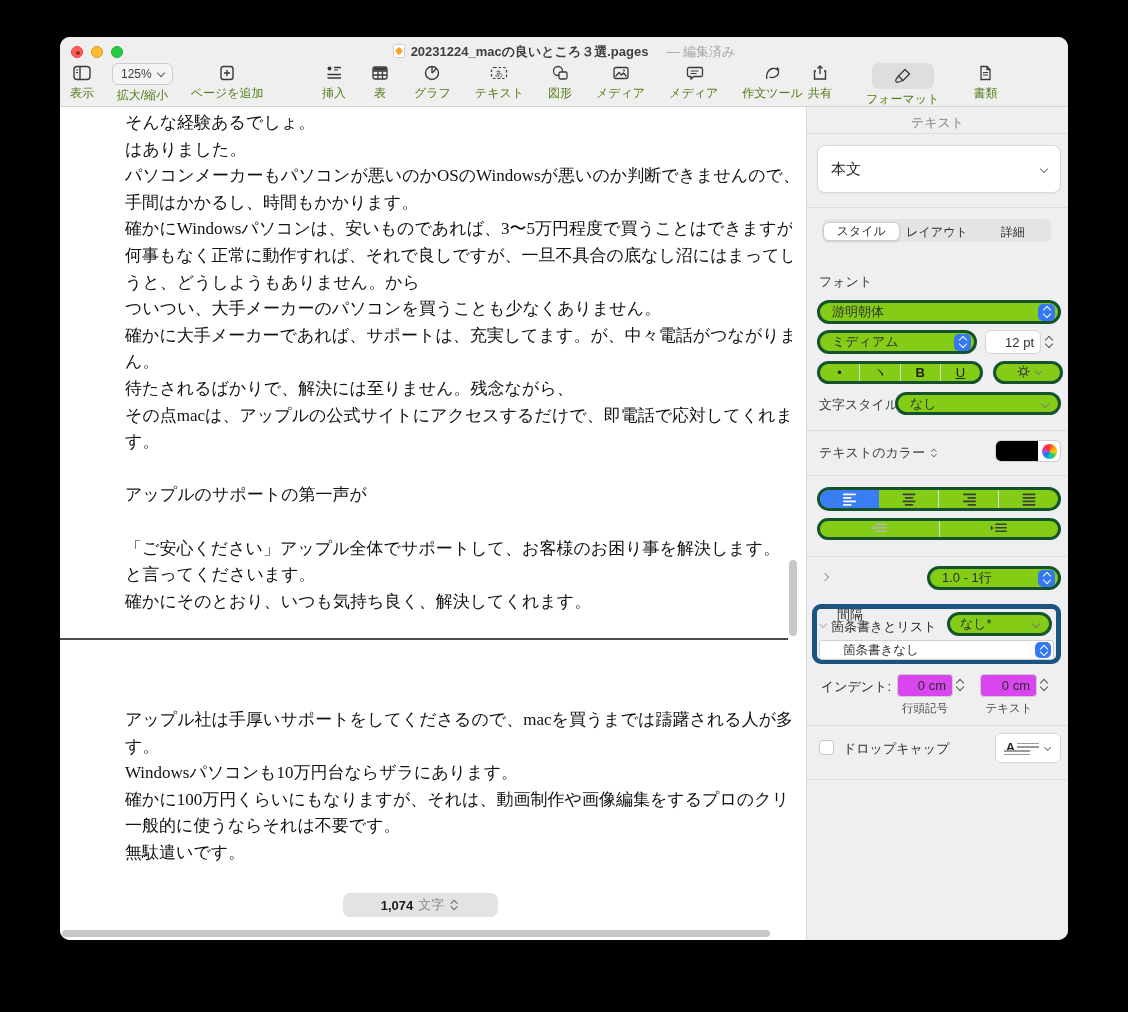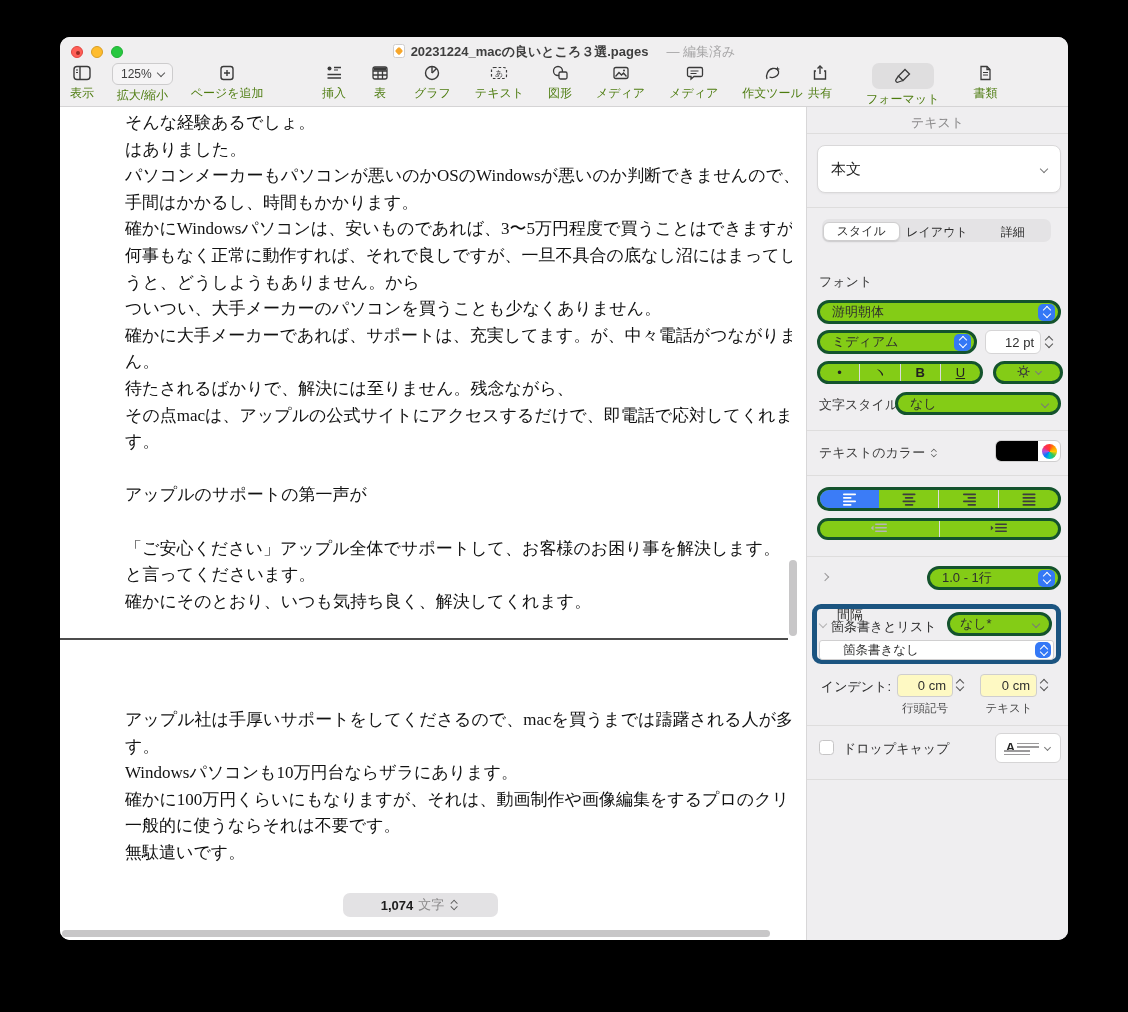--- a/index.html
+++ b/index.html
@@ -130,21 +130,21 @@
   .bullets-lbl { position:absolute; left:14px; top:9px; font-weight:500; white-space:nowrap; }
   .bullets-dd { position:absolute; top:3px; right:4px; width:105px; height:24px; padding:0 10px; justify-content:space-between; }
   .bullets-dd .chev { border-color:#7a7a7a; }
   .bullets-type-dd { position:absolute; top:31px; left:2px; right:2px; height:20px; background:#fff;
       border:1px solid #d0cfd0; border-radius:3px; display:flex; align-items:center; padding:0 2px 0 23px;
       justify-content:space-between; font-size:12.5px; }
   .bullets-type-dd .stepper-blue { width:16px; height:16px; }
 
   .indent-row { position:absolute; top:567px; left:0; right:0; height:23px; }
   .indent-lbl { position:absolute; left:0; top:4px; width:84px; text-align:right; }
-  .num-field { position:absolute; top:0; height:23px; background:#fef9c3; border:1px solid #cfcecf; border-radius:4px;
+  .num-field { position:absolute; top:0; height:23px; background:#d946ef; border:1px solid #cfcecf; border-radius:4px;
       display:flex; align-items:center; justify-content:flex-end; padding-right:6px; }
   .nf1 { left:90px; width:56px; } .nf2 { left:173px; width:57px; }
   .ns1 { position:absolute; left:148px; top:2px; } .ns2 { position:absolute; left:232px; top:2px; }
   .sub-lbls { position:absolute; top:594px; left:0; right:0; font-size:11.5px; color:#4a4a4a; }
   .sub1 { position:absolute; left:79px; width:78px; text-align:center; }
   .sub2 { position:absolute; left:167px; width:70px; text-align:center; }
 
   .dropcap-row { position:absolute; top:626px; left:0; right:0; height:30px; }
   .checkbox { position:absolute; left:12px; top:7px; width:15px; height:15px; background:#fff;
       border:1px solid #c6c5c6; border-radius:3.5px; }

